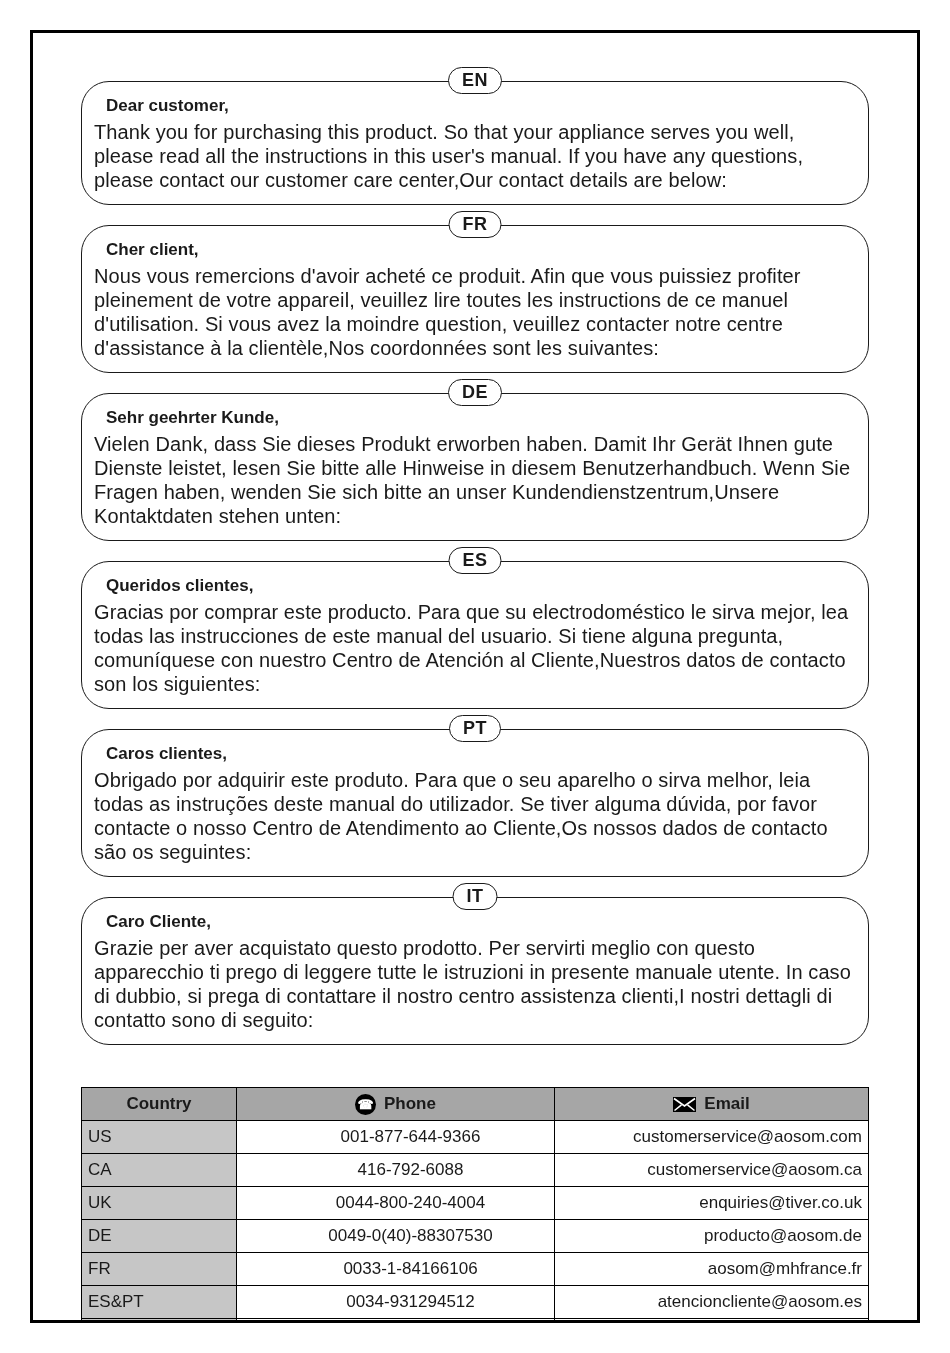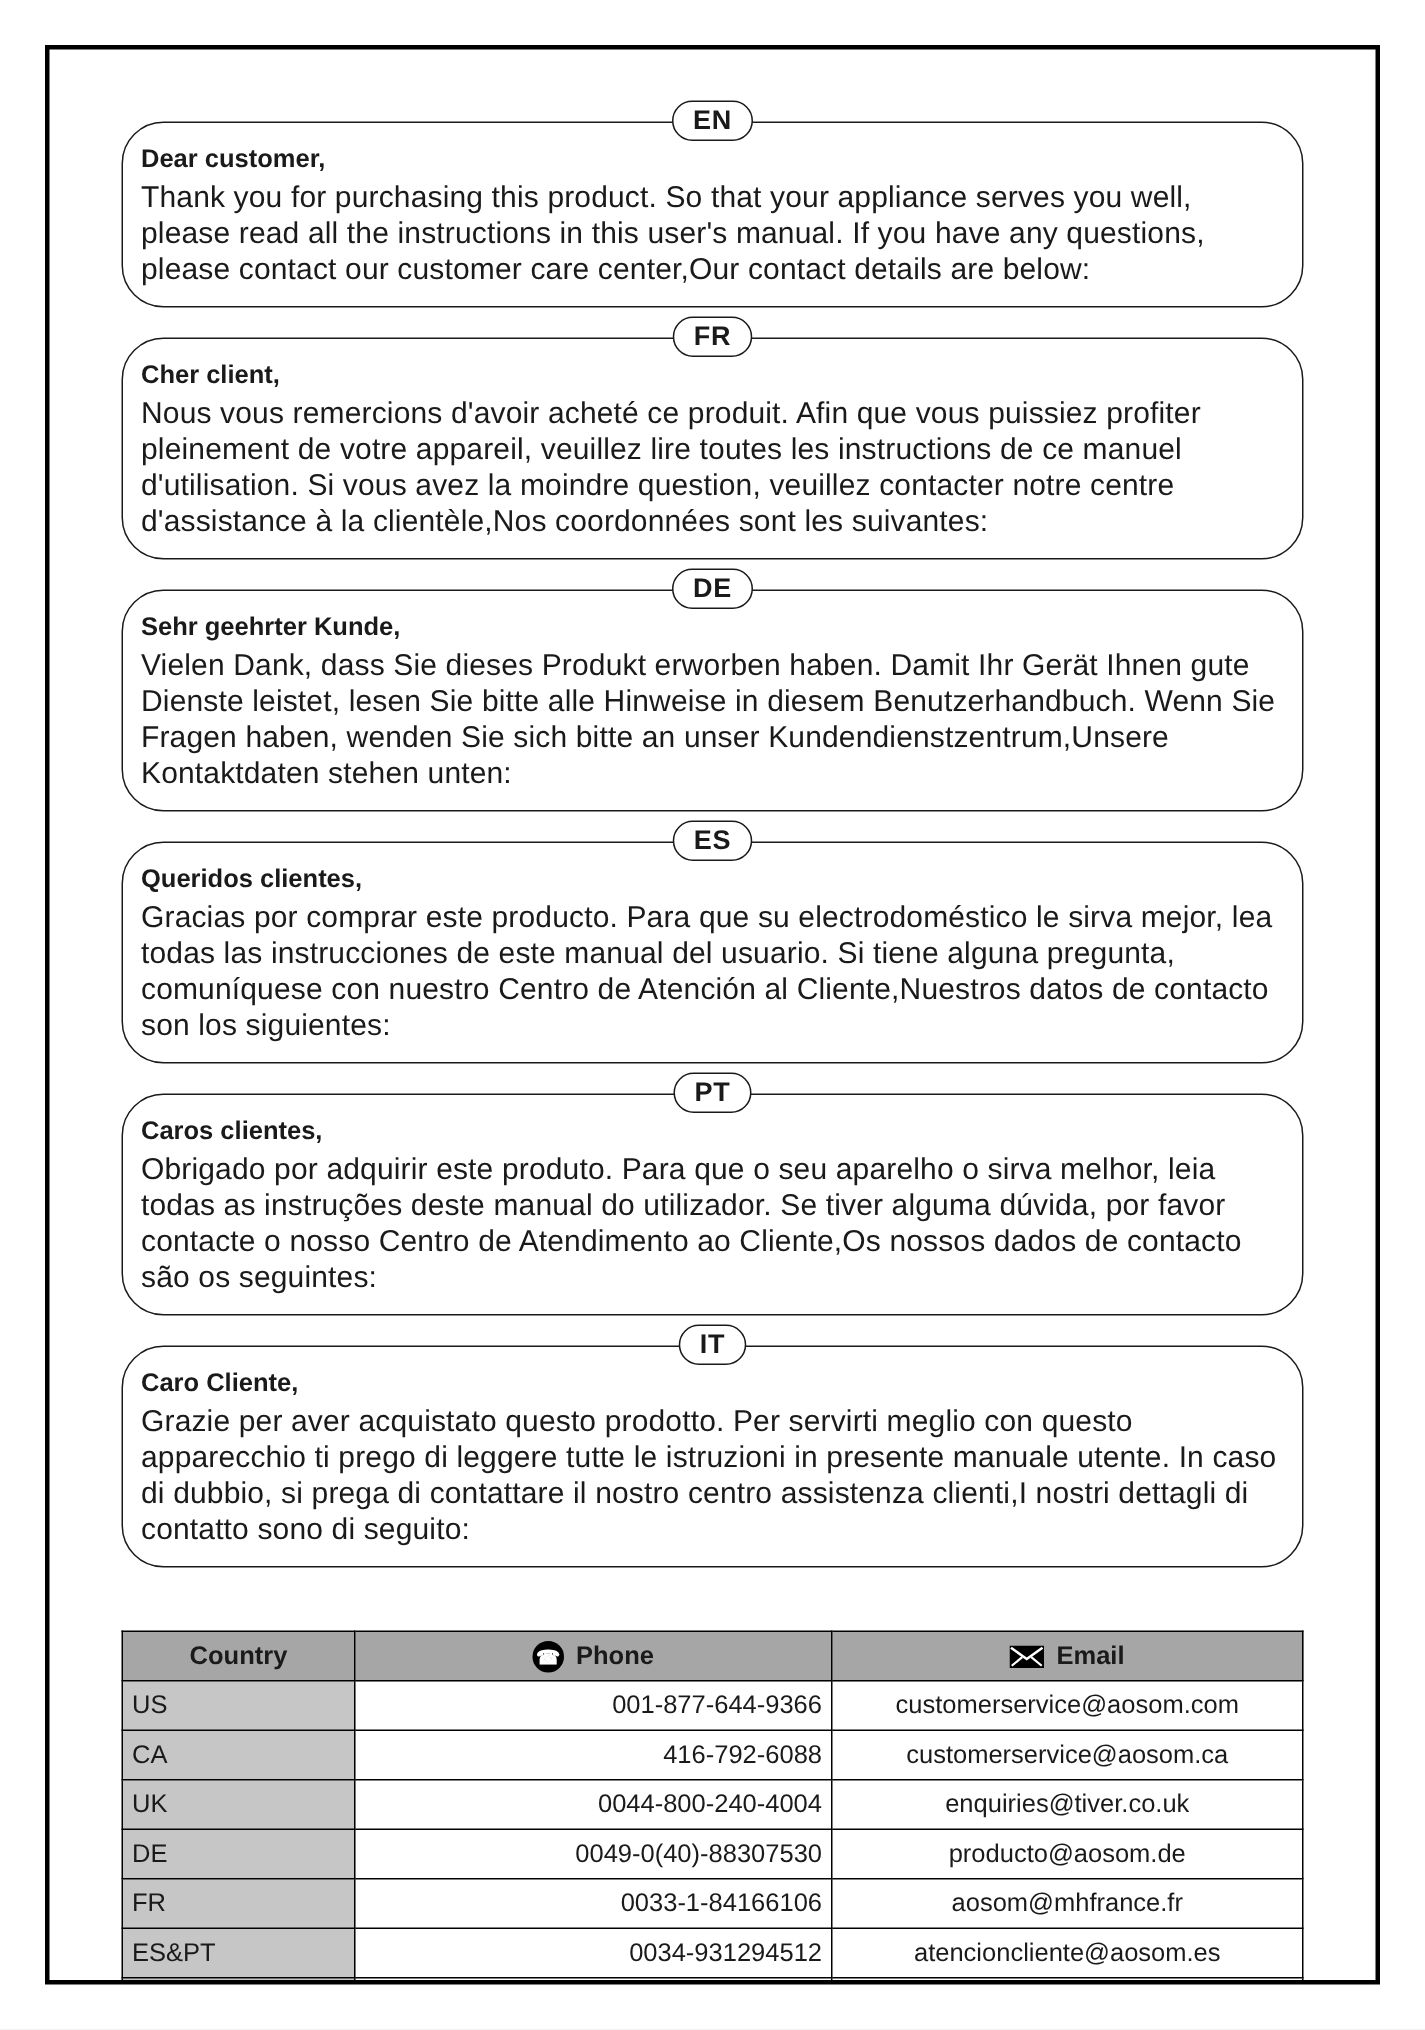--- a/index.html
+++ b/index.html
@@ -16,38 +16,38 @@
     position:relative; border:1.6px solid #1a1a1a; border-radius:28px;
     padding:10px 16px 12px 12px; margin-top:20px;
   }
   .section:first-child { margin-top:14px; }
   .lang-tag {
     position:absolute; top:-15px; left:50%; transform:translateX(-50%);
     background:#fff; border:1.6px solid #1a1a1a; border-radius:15px;
     padding:1px 13px 2px 13px; font-size:18px; font-weight:bold; line-height:22px;
     letter-spacing:0.5px;
   }
-  .sec-heading { font-size:17px; font-weight:bold; line-height:24px; margin:2px 0 2px 0; }
+  .sec-heading { font-size:17px; font-weight:bold; line-height:24px; margin:2px 0 2px 12px; }
   .sec-body { font-size:20px; line-height:24px; margin:0; letter-spacing:0.1px; }
 
   .contact-table {
     width:100%; border-collapse:collapse; margin-top:42px;
     font-size:17px;
   }
   .contact-table td, .contact-table th {
     border:1.6px solid #000; height:33px; box-sizing:border-box; padding:0 6px;
     font-weight:normal;
   }
   .contact-table th { background:#a6a6a6; font-weight:bold; text-align:center; }
   .col-country { width:155px; }
   .col-phone   { width:318px; }
   .col-email   { width:auto; }
   td.cell-country { background:#c6c6c6; }
-  td.cell-phone   { background:#fff; text-align:right; padding-left:36px; }
-  td.cell-email   { background:#fff; text-align:center; }
+  td.cell-phone   { background:#fff; text-align:center; padding-left:36px; }
+  td.cell-email   { background:#fff; text-align:right; }
   .hdr-inner { display:inline-flex; align-items:center; gap:8px; vertical-align:middle; }
   .phone-badge {
     width:21px; height:21px; border-radius:50%; background:#000; color:#fff;
     display:inline-flex; align-items:center; justify-content:center;
     font-size:13px; line-height:21px;
   }
   .email-badge { display:inline-flex; align-items:center; }
 </style>
 </head>
 <body>

